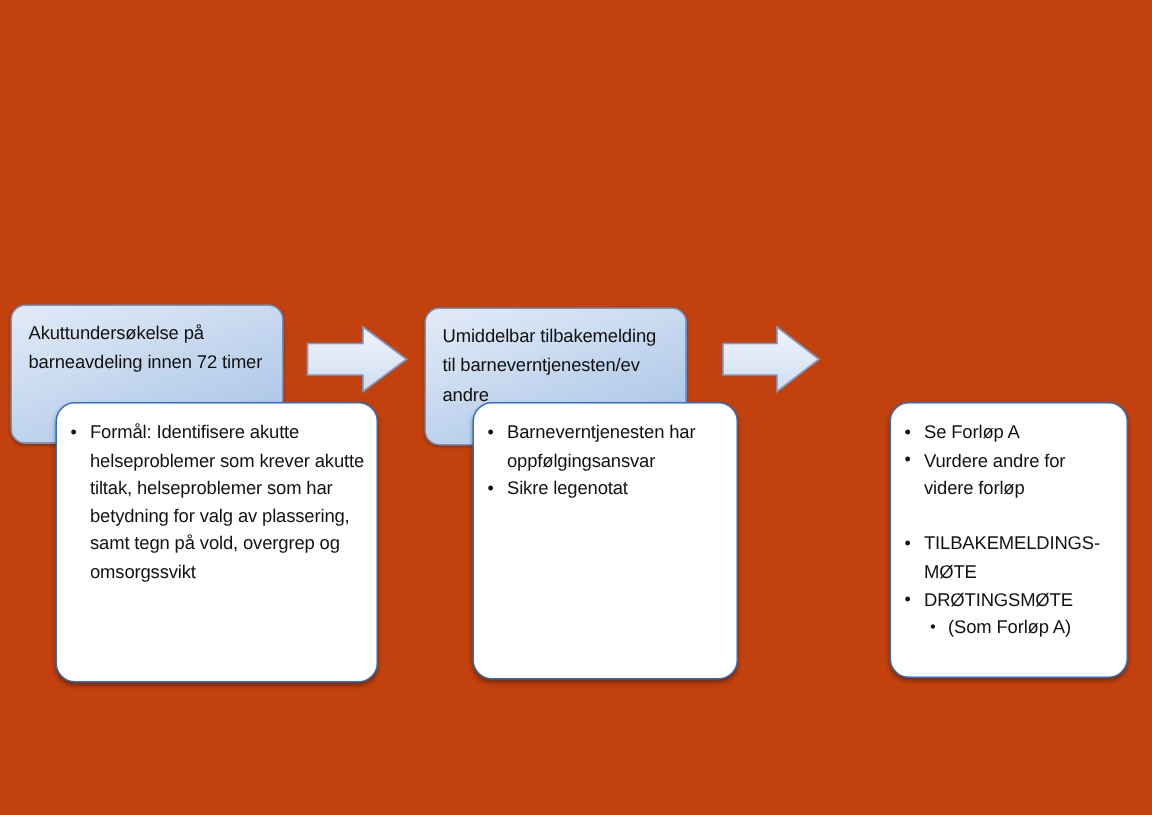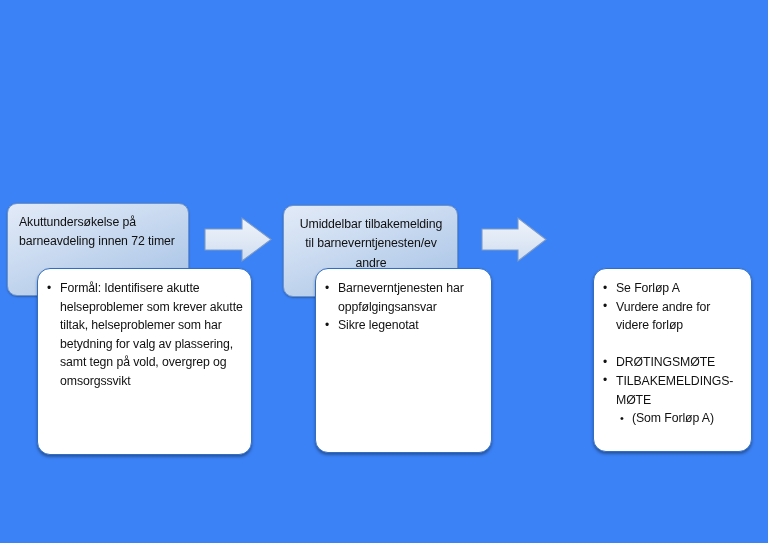--- a/index.html
+++ b/index.html
@@ -14,41 +14,41 @@
     overflow: hidden;
     font-family: "Liberation Sans", "DejaVu Sans", sans-serif;
     color: #000000;
   }
 
   #canvas {
     position: absolute;
     left: 0; top: 0;
     width: 768px;
     height: 543px;
-    background: #3b82f6;
+    background: #c2410c;
   }
 
   
   .blue-box {
     position: absolute;
     box-sizing: border-box;
     border-radius: 10px;
     border: 1px solid #6f93c4;
     background: linear-gradient(160deg, #e2eaf7 0%, #d2e0f3 28%, #bcd1ec 62%, #a5c2e6 100%);
     box-shadow: 0 1px 2px rgba(0,0,0,0.28);
     padding: 9px 10px 8px 11px;
     font-size: 12.3px;
     line-height: 19.4px;
     color: #101010;
     letter-spacing: -0.1px;
     z-index: 2;
   }
 
   #blue-1 { left: 7px;   top: 203px; width: 182px; height: 93px; }
-  #blue-2 { left: 283px; top: 205px; width: 175px; height: 92px; text-align: center; }
+  #blue-2 { left: 283px; top: 205px; width: 175px; height: 92px; }
   #blue-3 { left: 556px; top: 206px; width: 178px; height: 92px; }
 
   
   .white-box {
     position: absolute;
     box-sizing: border-box;
     border-radius: 13px;
     border: 1px solid #2f6ec4;
     background: #ffffff;
     box-shadow: 0 2px 3px rgba(0,0,0,0.35);
@@ -155,19 +155,19 @@
       <polygon points="1,12 37,12 37,1 65,22.5 37,44 37,33 1,33" fill="url(#agrad2)" stroke="#7d9bc6" stroke-width="1.1"></polygon>
     </svg>
   </div>
 
 
   <div class="white-box" id="white-3">
     <ul>
       <li>Se Forløp A</li>
       <li>Vurdere andre for videre forløp</li>
       <li class="blank"></li>
+      <li>TILBAKEMELDINGS-MØTE</li>
       <li>DRØTINGSMØTE</li>
-      <li>TILBAKEMELDINGS-MØTE</li>
       <li class="sub">(Som Forløp A)</li>
     </ul>
   </div>
 
 </div>
 
 </body></html>

